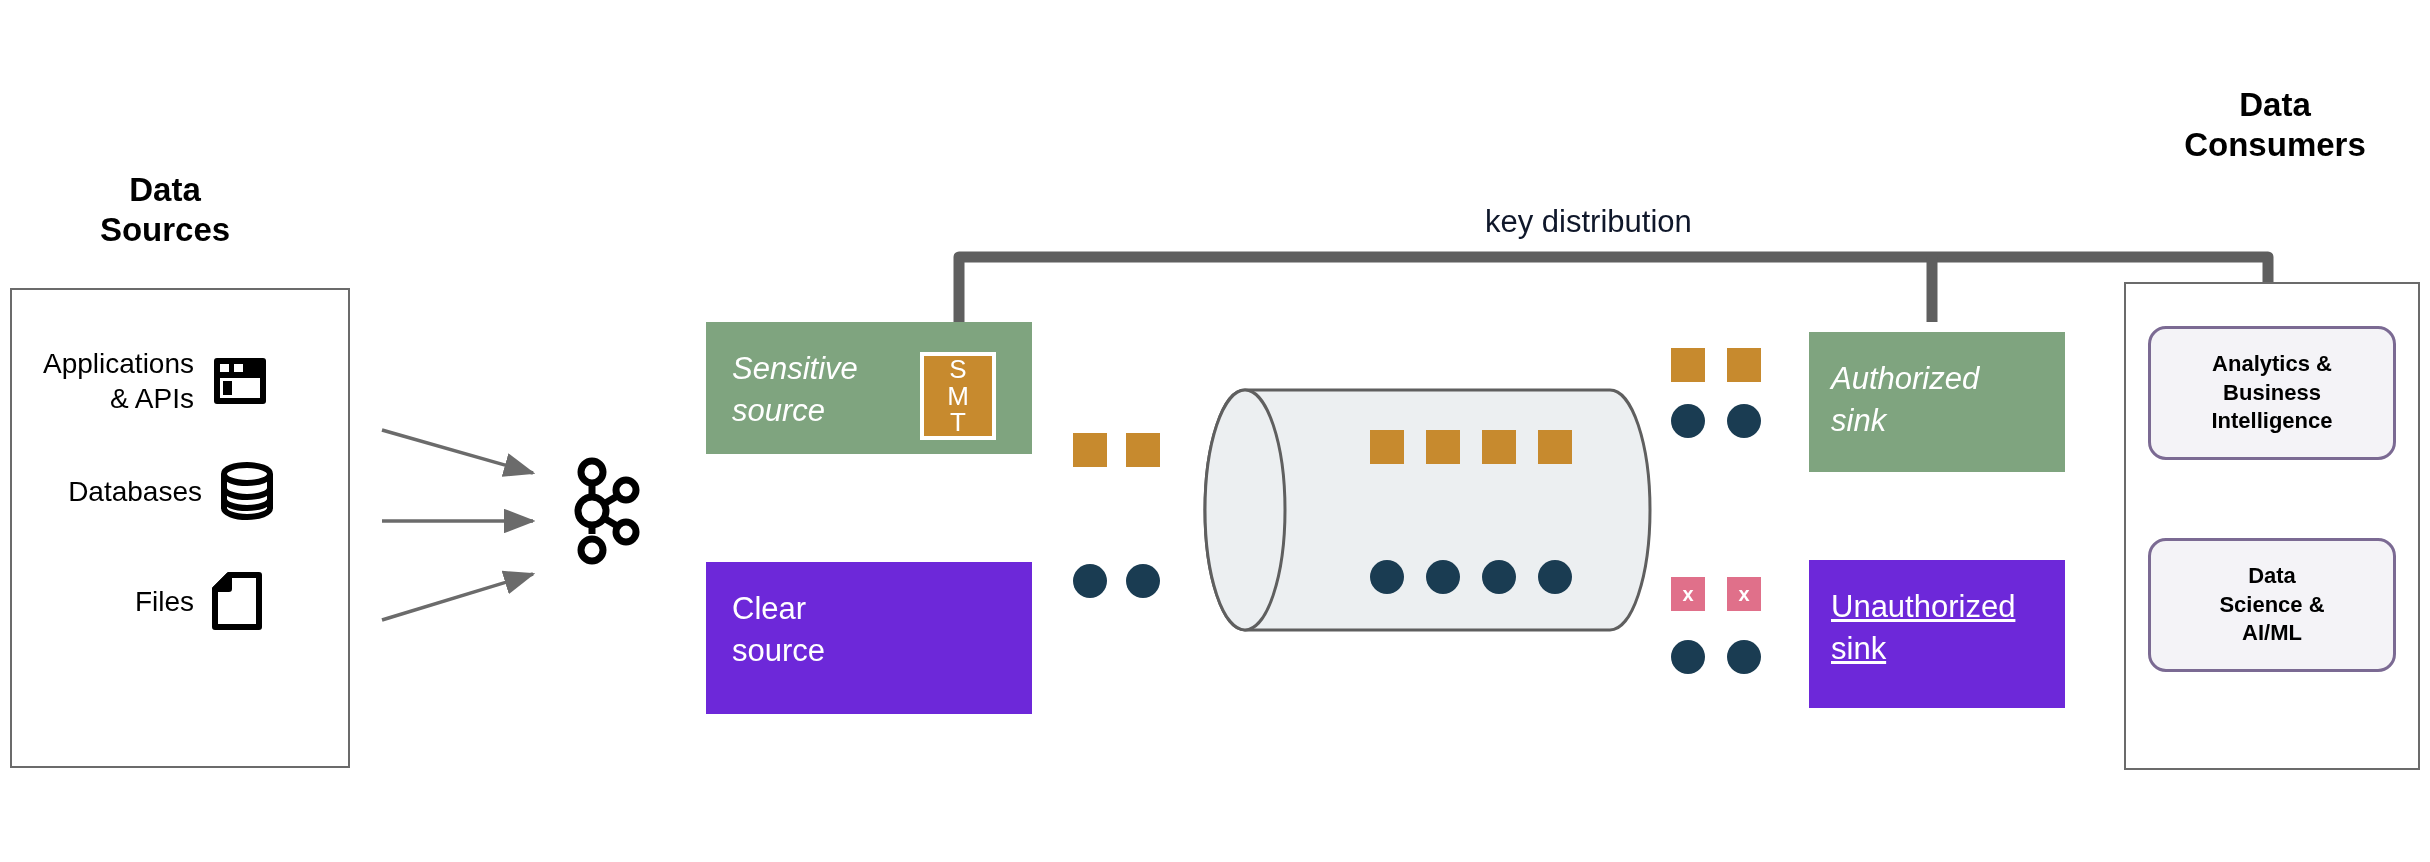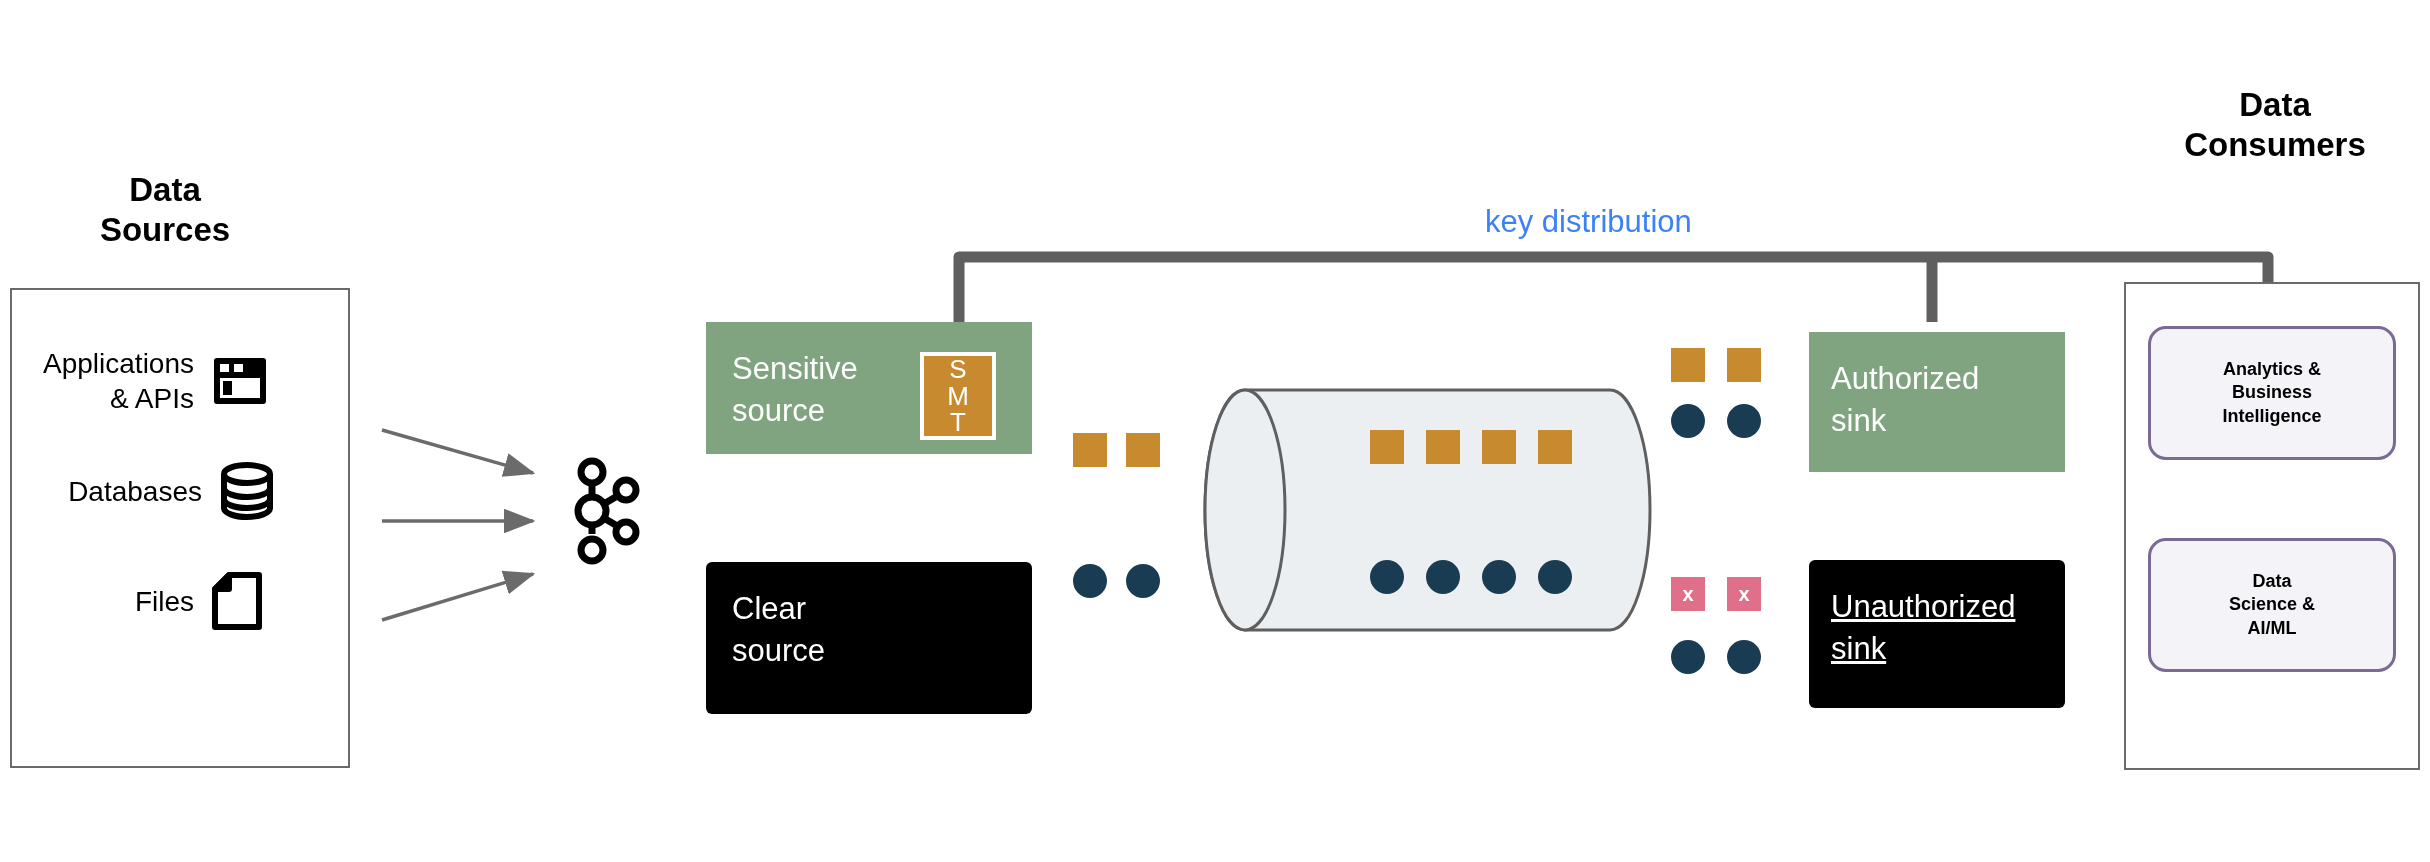--- a/index.html
+++ b/index.html
@@ -80,22 +80,22 @@
 
   
   .kc-box {
     box-sizing: border-box;
     color: #ffffff;
     font-size: 31px;
     line-height: 1.35;
     padding: 26px 0 0 26px;
     white-space: pre-line;
   }
-  .kc-green { background: #7fa47f; }
-  .kc-navy  { background: #000000; border-radius: 6px; }
+  .kc-green { background: #7fa47f; font-style: italic; }
+  .kc-navy  { background: #6d28d9; }
 
   #box-sensitive-source { left: 706px; top: 322px; width: 326px; height: 132px; }
   #box-clear-source     { left: 706px; top: 562px; width: 326px; height: 152px; }
   #box-authorized-sink  { left: 1809px; top: 320px; width: 256px; height: 140px; margin-top: 12px; }
   #box-unauthorized-sink{ left: 1809px; top: 560px; width: 256px; height: 148px; text-decoration: underline; }
 
   #box-authorized-sink, #box-unauthorized-sink { padding: 26px 0 0 22px; }
 
   
   #smt-chip {
@@ -142,35 +142,35 @@
   #tokens-topic-ci{ left: 1370px; top: 560px; gap: 22px; }
   #tokens-auth-sq { left: 1671px; top: 348px; gap: 22px; }
   #tokens-auth-ci { left: 1671px; top: 404px; gap: 22px; }
   #tokens-unauth-x{ left: 1671px; top: 577px; gap: 22px; }
   #tokens-unauth-ci{left: 1671px; top: 640px; gap: 22px; }
 
   
   #label-key-distribution {
     left: 1485px; top: 204px;
     font-size: 31px;
-    color: #3b82f6;
+    color: #0f172a;
     white-space: nowrap;
   }
 
   
   .consumer-chip {
     position: absolute;
     width: 248px;
     background: #f4f3f7;
     border: 3px solid #7b6a93;
     border-radius: 18px;
     box-sizing: border-box;
     color: #000000;
     font-weight: bold;
-    font-size: 18px;
+    font-size: 22px;
     line-height: 1.3;
     text-align: center;
     display: flex;
     align-items: center;
     justify-content: center;
     white-space: pre-line;
   }
   #chip-analytics-bi { left: 2148px; top: 326px; height: 134px; }
   #chip-data-science { left: 2148px; top: 538px; height: 134px; }
 

